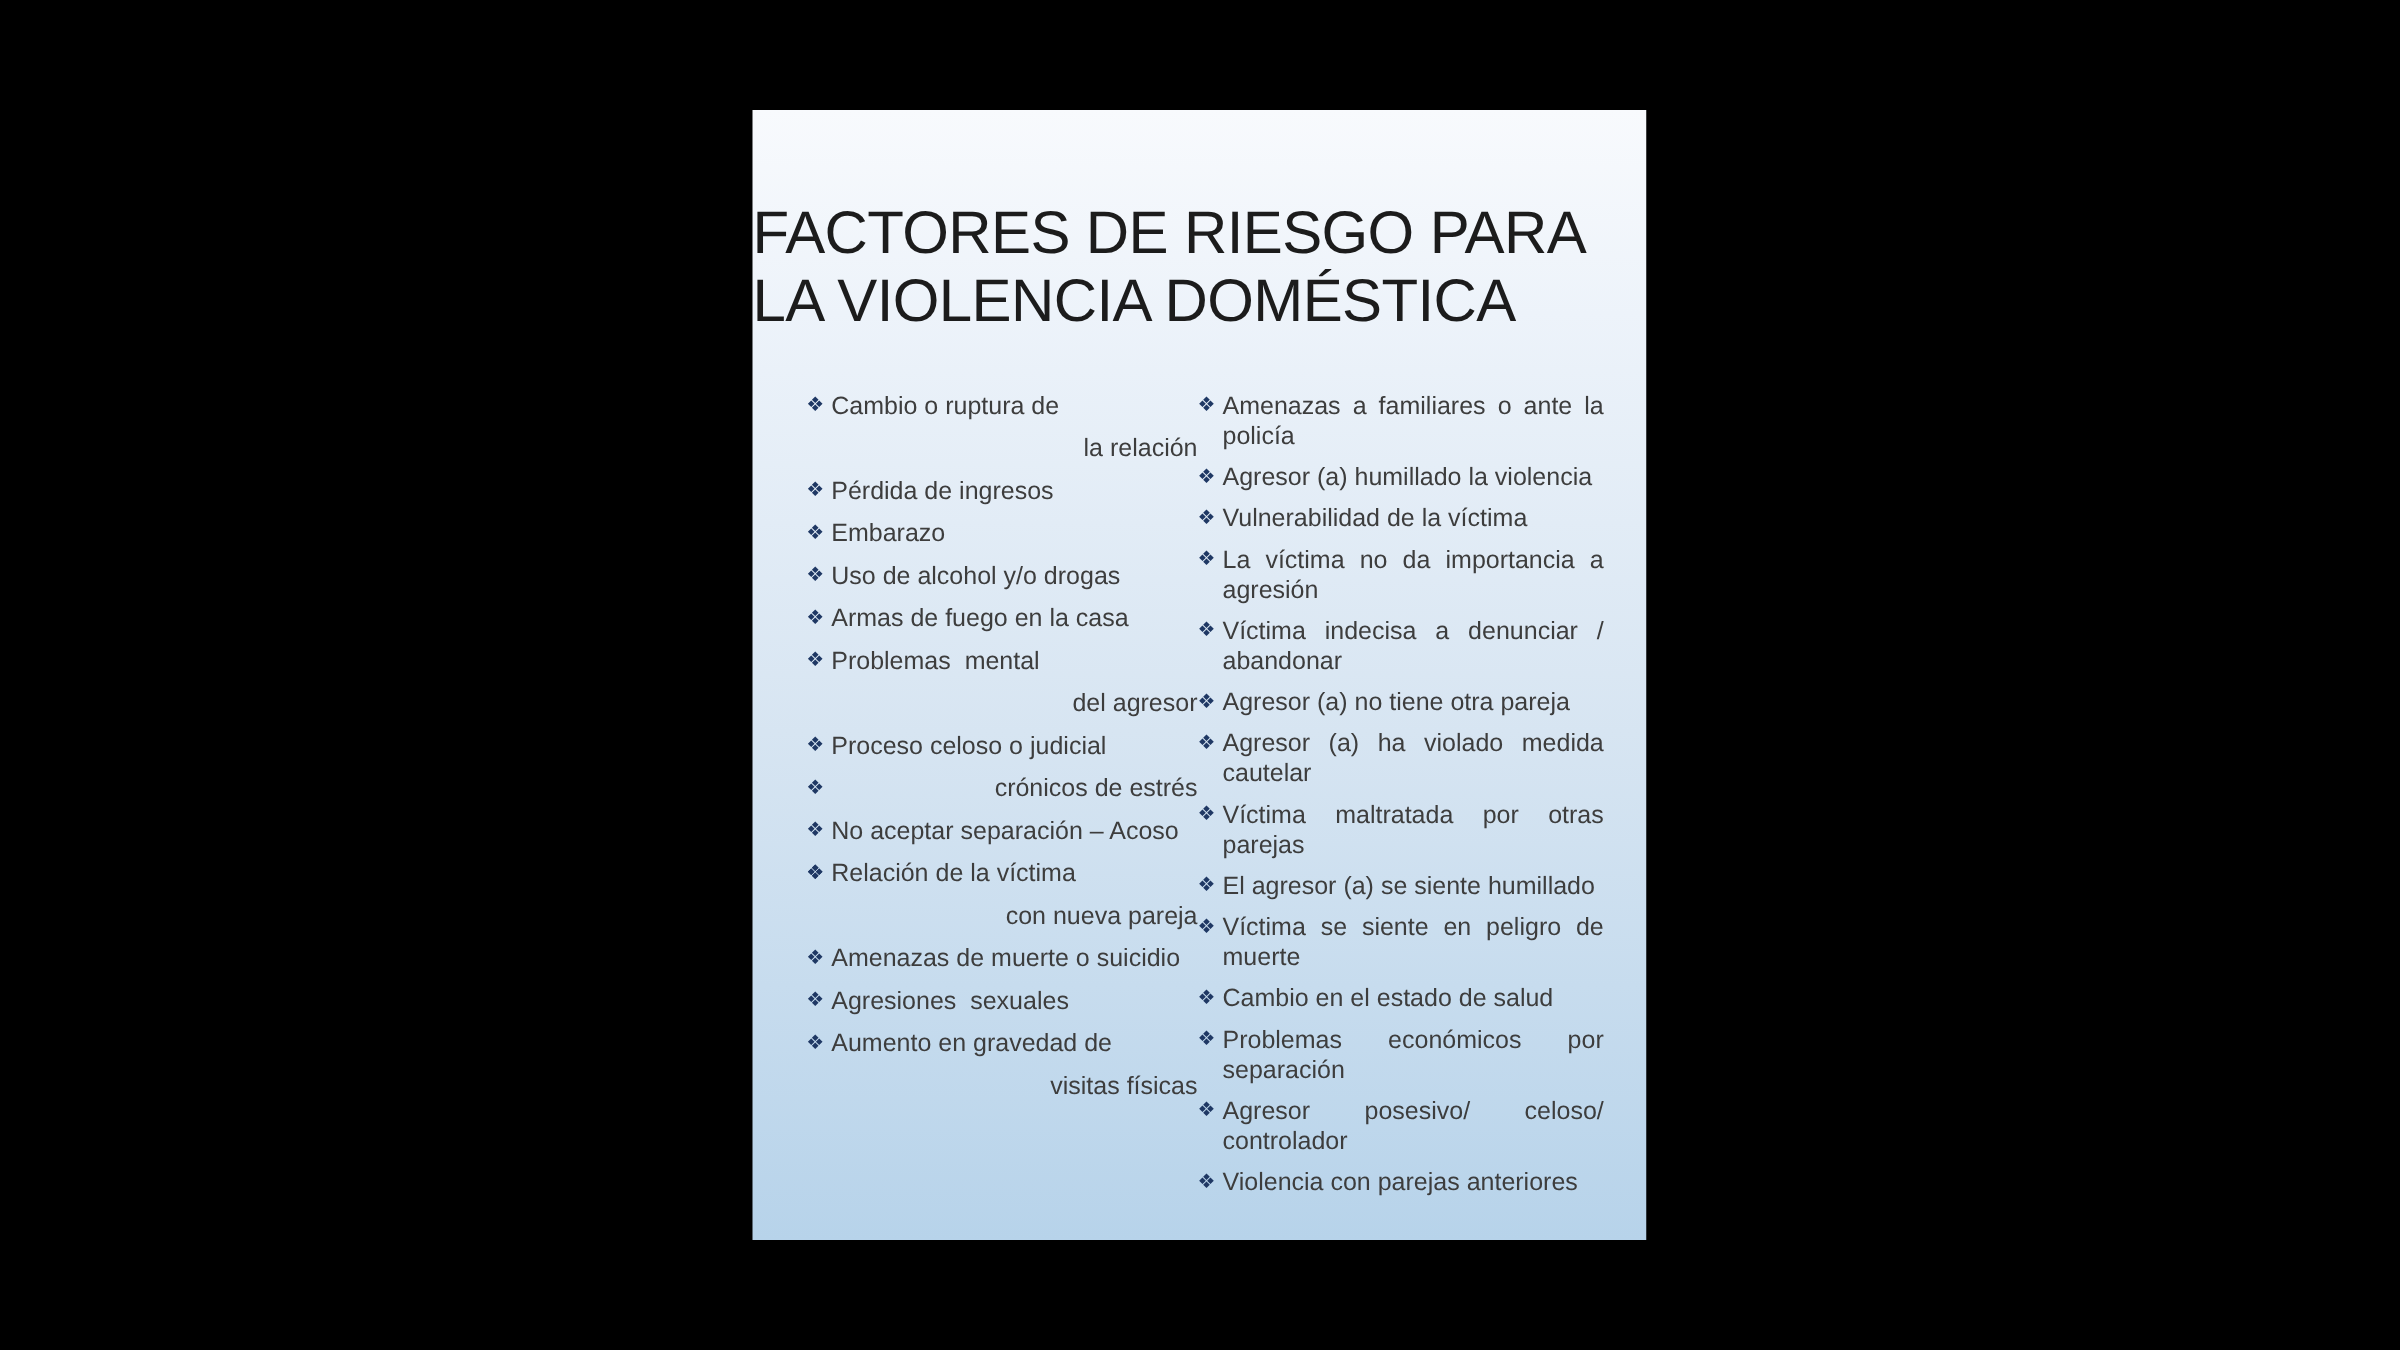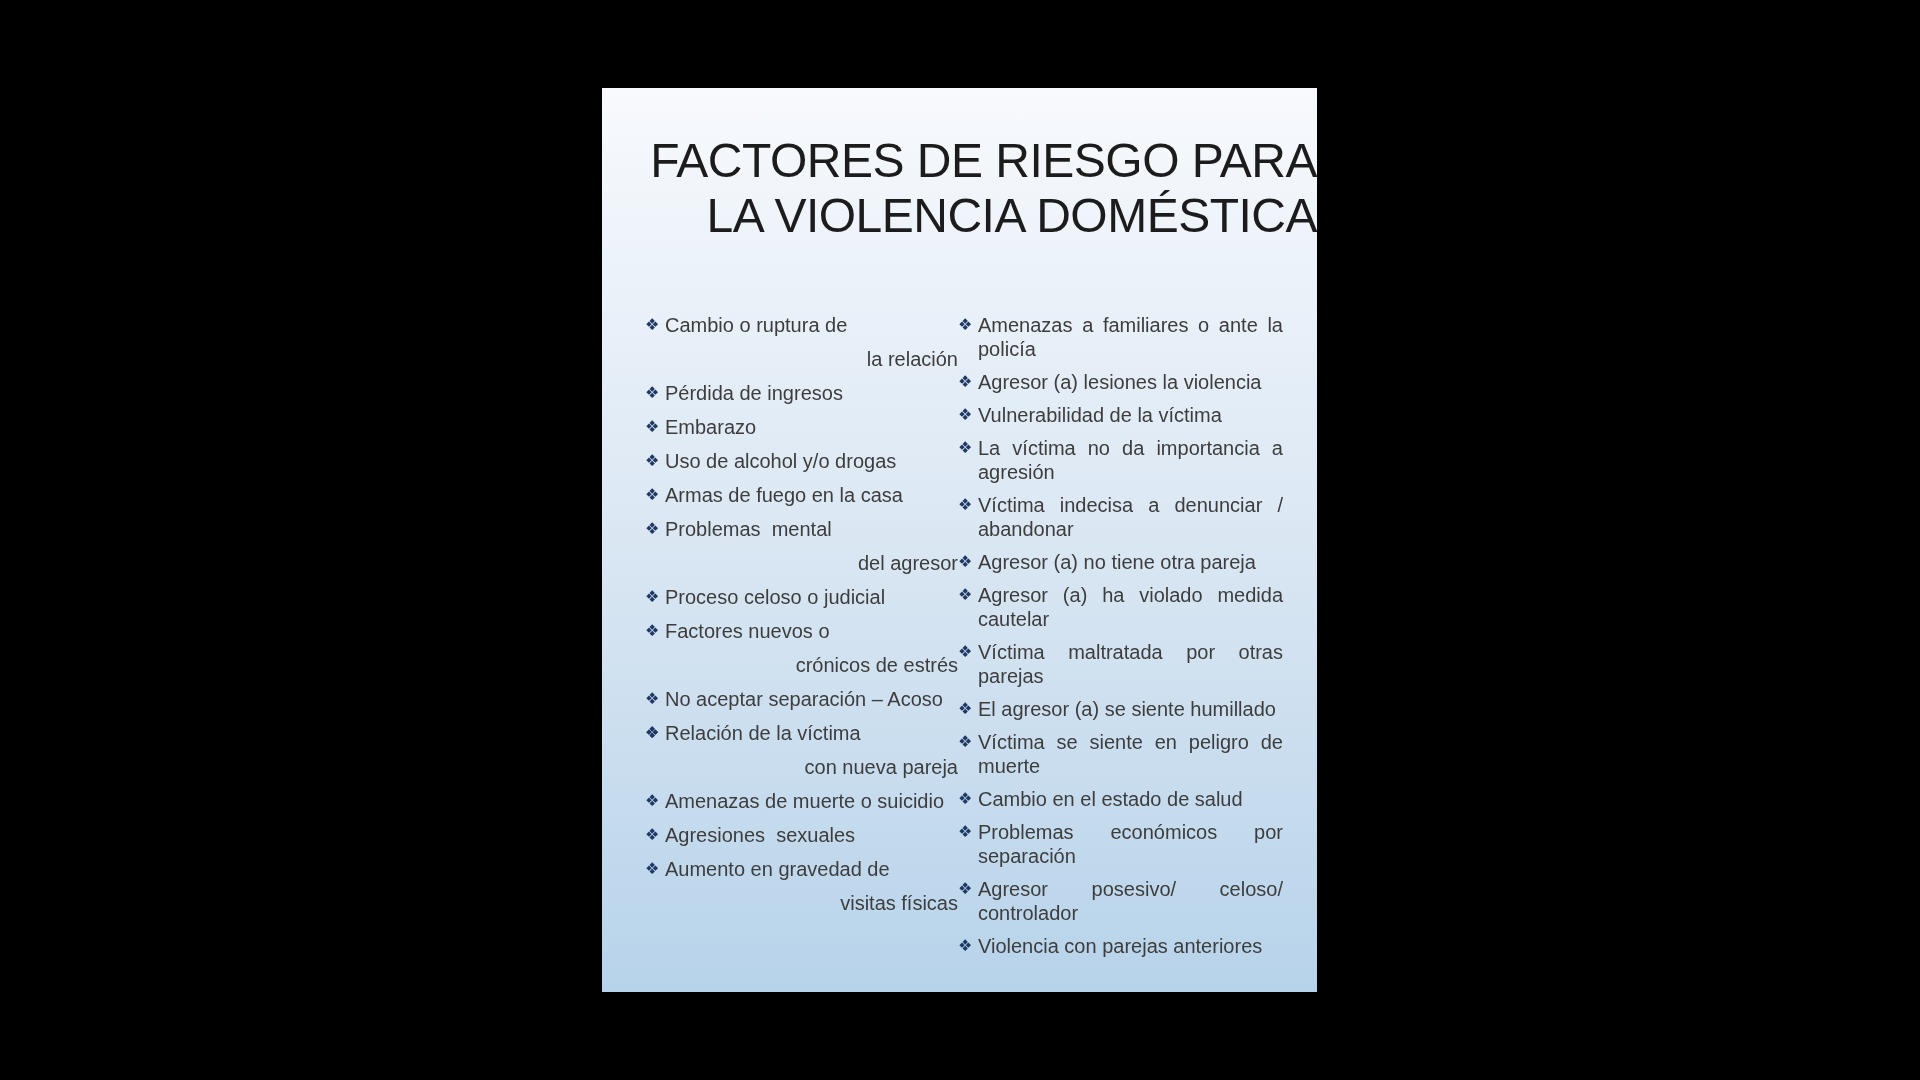--- a/index.html
+++ b/index.html
@@ -18,22 +18,22 @@
   .slide {
     position: absolute;
     left: 602px;
     top: 88px;
     width: 715px;
     height: 904px;
     background: linear-gradient(180deg, #f8fafd 0%, #edf3fa 18%, #d7e5f2 55%, #b7d3ea 100%);
     overflow: hidden;
   }
   .slide-title {
-    padding-top: 45px;
-    text-align: right;
+    padding-top: 71px;
+    text-align: left;
     color: #1c1c1c;
     font-size: 48px;
     line-height: 55px;
     font-weight: 400;
     letter-spacing: -0.5px;
   }
   .columns {
     position: absolute;
     left: 43px;
     right: 34px;
@@ -115,21 +115,20 @@
             <span class="bullet">❖</span>
             <div class="line">Problemas  mental</div>
             <div class="line cont">del agresor</div>
           </div>
           <div class="item">
             <span class="bullet">❖</span>
             <div class="line">Proceso celoso o judicial</div>
           </div>
           <div class="item">
             <span class="bullet">❖</span>
-            <div class="line">Factores nuevos o</div>
             <div class="line cont">crónicos de estrés</div>
           </div>
           <div class="item">
             <span class="bullet">❖</span>
             <div class="line">No aceptar separación – Acoso</div>
           </div>
           <div class="item">
             <span class="bullet">❖</span>
           </div>
           <div class="item">
@@ -146,21 +145,21 @@
             <div class="line">Agresiones  sexuales</div>
           </div>
           <div class="item">
             <span class="bullet">❖</span>
             <div class="line">Aumento en gravedad de</div>
             <div class="line cont">visitas físicas</div>
           </div>
         </div>
       <div class="col-right" id="right-col">
           <div class="item"><span class="bullet">❖</span><span>Amenazas a familiares o ante la policía</span></div>
-          <div class="item"><span class="bullet">❖</span><span>Agresor (a) lesiones la violencia</span></div>
+          <div class="item"><span class="bullet">❖</span><span>Agresor (a) humillado la violencia</span></div>
           <div class="item"><span class="bullet">❖</span><span>Vulnerabilidad de la víctima</span></div>
           <div class="item"><span class="bullet">❖</span><span>La víctima no da importancia a agresión</span></div>
           <div class="item"><span class="bullet">❖</span><span>Víctima indecisa a denunciar / abandonar</span></div>
           <div class="item"><span class="bullet">❖</span><span>Agresor (a) no tiene otra pareja</span></div>
           <div class="item"><span class="bullet">❖</span><span>Agresor (a) ha violado medida cautelar</span></div>
           <div class="item"><span class="bullet">❖</span><span>Víctima maltratada por otras parejas</span></div>
           <div class="item"><span class="bullet">❖</span><span>El agresor (a) se siente humillado</span></div>
           <div class="item"><span class="bullet">❖</span><span>Víctima se siente en peligro de muerte</span></div>
           <div class="item"><span class="bullet">❖</span><span>Cambio en el estado de salud</span></div>
           <div class="item"><span class="bullet">❖</span><span>Problemas económicos por separación</span></div>

